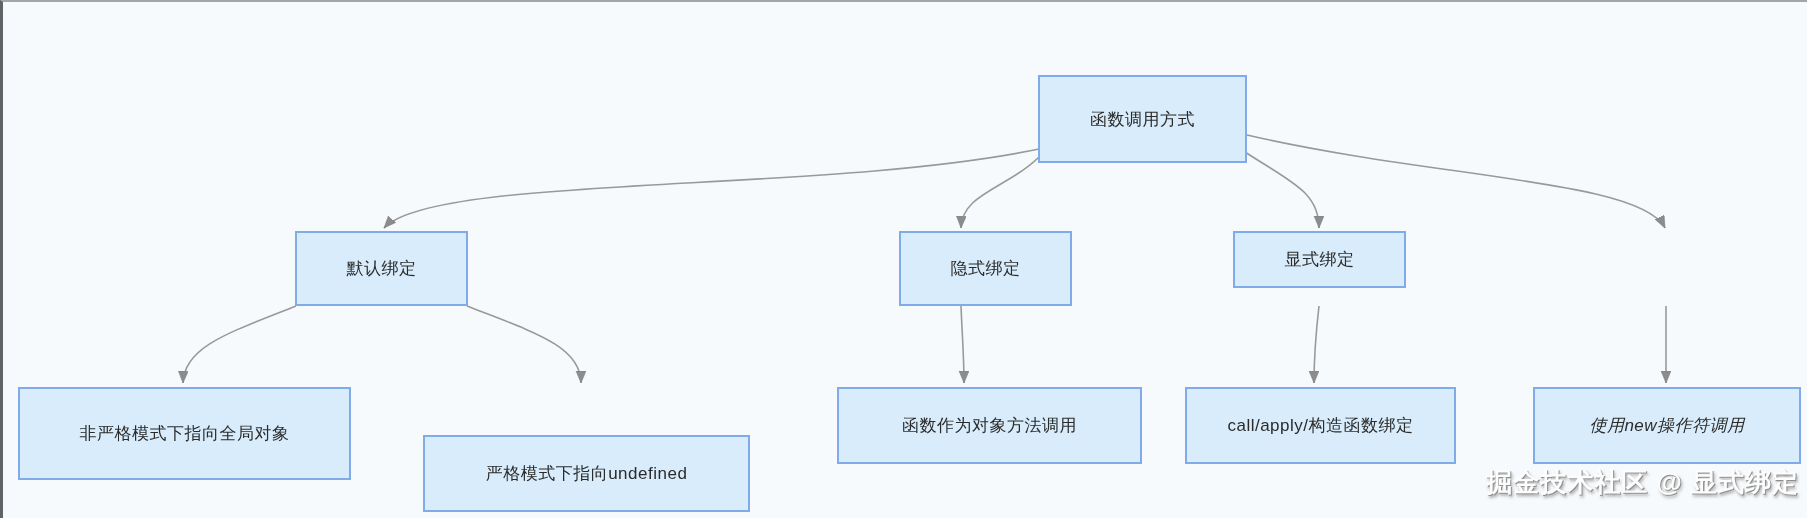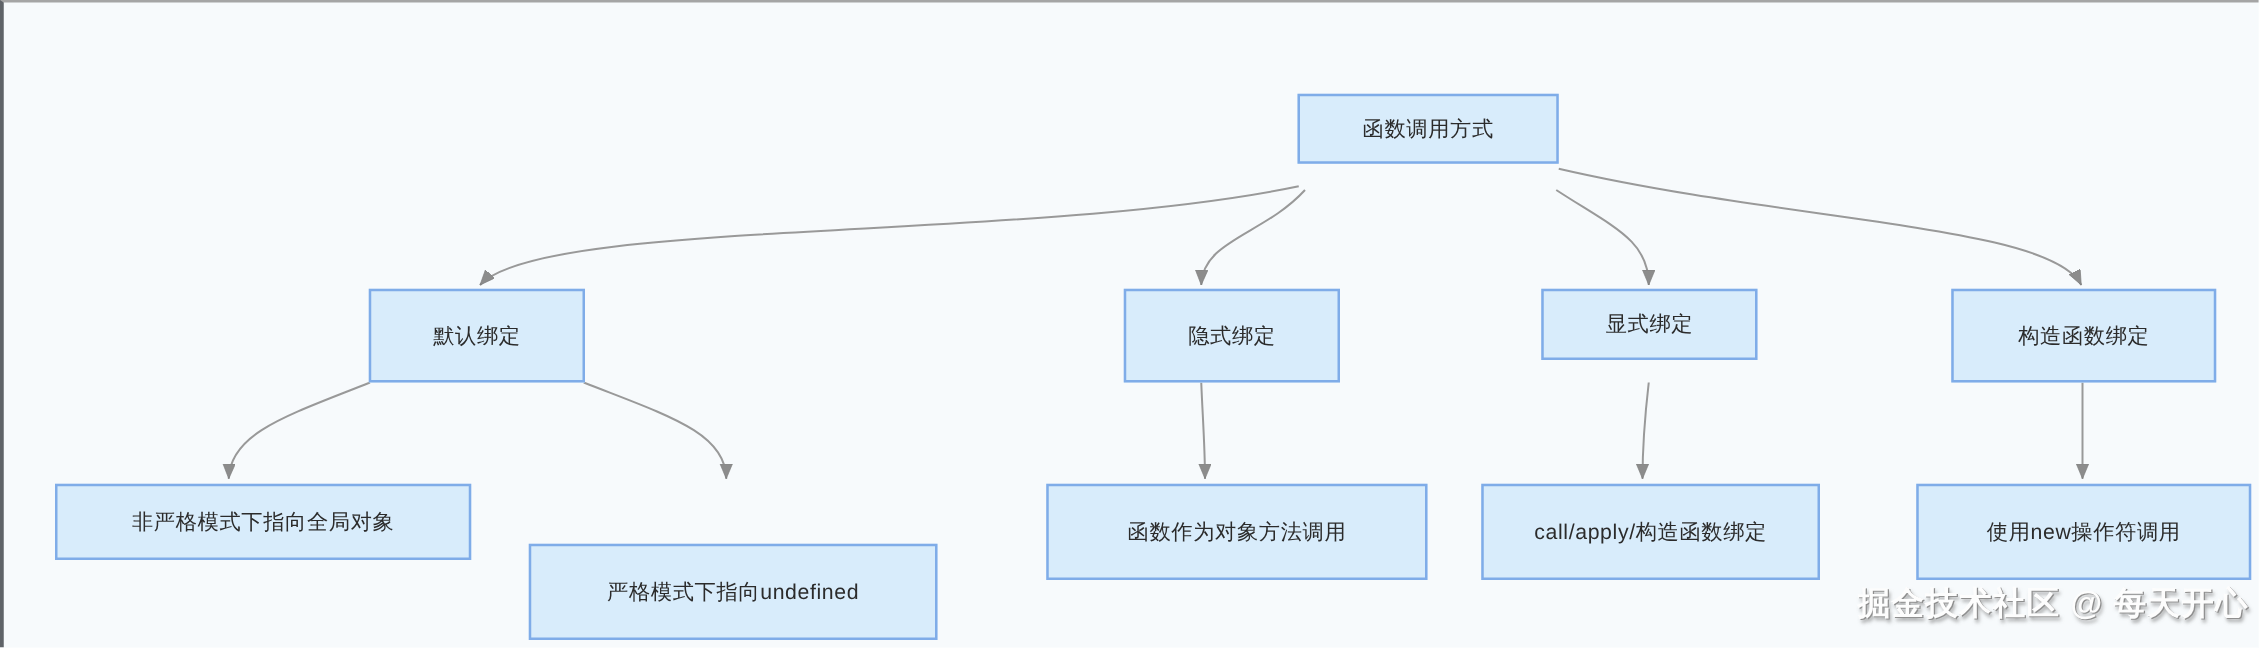--- a/index.html
+++ b/index.html
@@ -69,28 +69,27 @@
       <path d="M 1242 150 C 1288 180, 1316 190, 1316 226" marker-end="url(#arrow)"></path>
       <path d="M 1244 133 C 1430 176, 1638 178, 1662 226" marker-end="url(#arrow)"></path>
       <path d="M 293 304 C 228 330, 181 344, 180 381" marker-end="url(#arrow)"></path>
       <path d="M 464 304 C 530 330, 578 344, 578 381" marker-end="url(#arrow)"></path>
       <path d="M 958 304 C 959 330, 961 355, 961 381" marker-end="url(#arrow)"></path>
       <path d="M 1316 304 C 1313 330, 1311 355, 1311 381" marker-end="url(#arrow)"></path>
       <path d="M 1663 304 C 1663 330, 1663 355, 1663 381" marker-end="url(#arrow)"></path>
     </g>
   </svg>
 
-  <div class="node" style="left:1035px; top:73px; width:209px; height:56px;">函数调用方式</div>
+  <div class="node" style="left:1035px; top:73px; width:209px; height:88px;">函数调用方式</div>
 
   <div class="node" style="left:292px; top:229px; width:173px; height:75px;">默认绑定</div>
   <div class="node" style="left:872px; top:229px; width:173px; height:75px;margin-left:24px;">隐式绑定</div>
   <div class="node" style="left:1230px; top:229px; width:173px; height:57px;">显式绑定</div>
-  <div class="node" style="left:1558px; top:229px; width:212px; height:75px;">构造函数绑定</div>
 
-  <div class="node" style="left:15px; top:385px; width:333px; height:61px;margin-left:26px;">非严格模式下指向全局对象</div>
+  <div class="node" style="left:15px; top:385px; width:333px; height:93px;">非严格模式下指向全局对象</div>
   <div class="node" style="left:420px; top:385px; width:327px; height:77px;margin-top:48px;">严格模式下指向undefined</div>
   <div class="node" style="left:834px; top:385px; width:305px; height:77px;">函数作为对象方法调用</div>
   <div class="node" style="left:1182px; top:385px; width:271px; height:77px;">call/apply/构造函数绑定</div>
-  <div class="node" style="left:1530px; top:385px; width:268px; height:77px;">使用new操作符调用</div>
+  <div class="node" style="left:1530px; top:385px; width:268px; height:77px;font-style:italic;">使用new操作符调用</div>
 
-  <div class="watermark">掘金技术社区 @ 每天开心</div>
+  <div class="watermark">掘金技术社区 @ 显式绑定</div>
 
 </div>
 
 </body></html>

